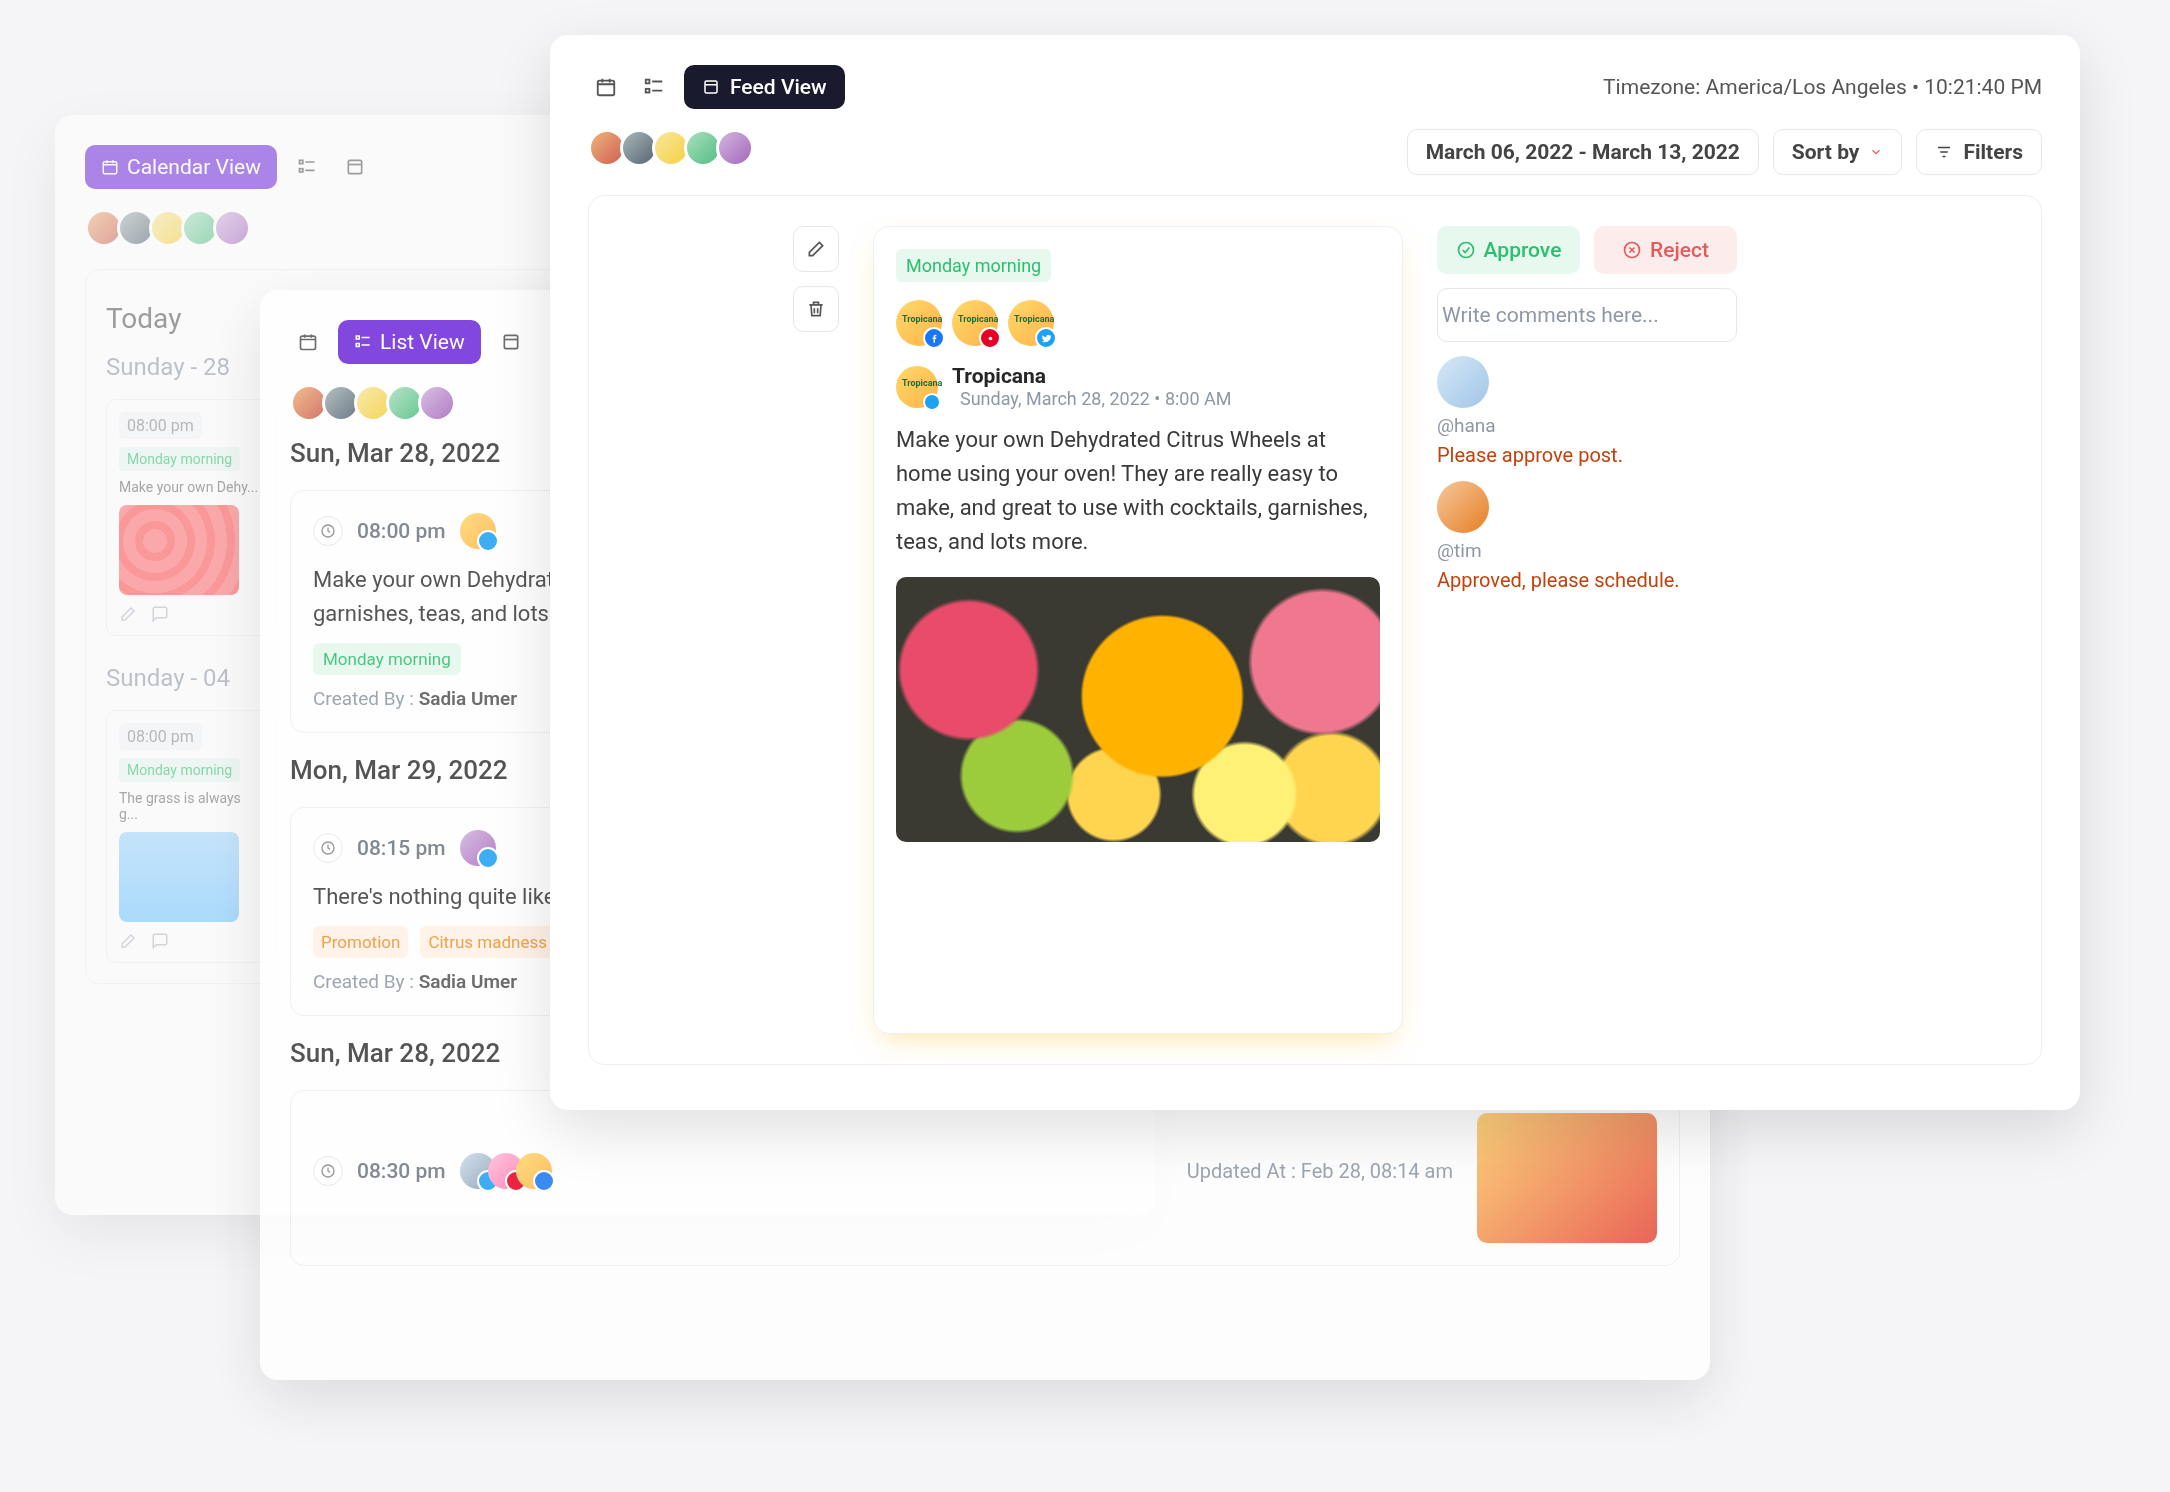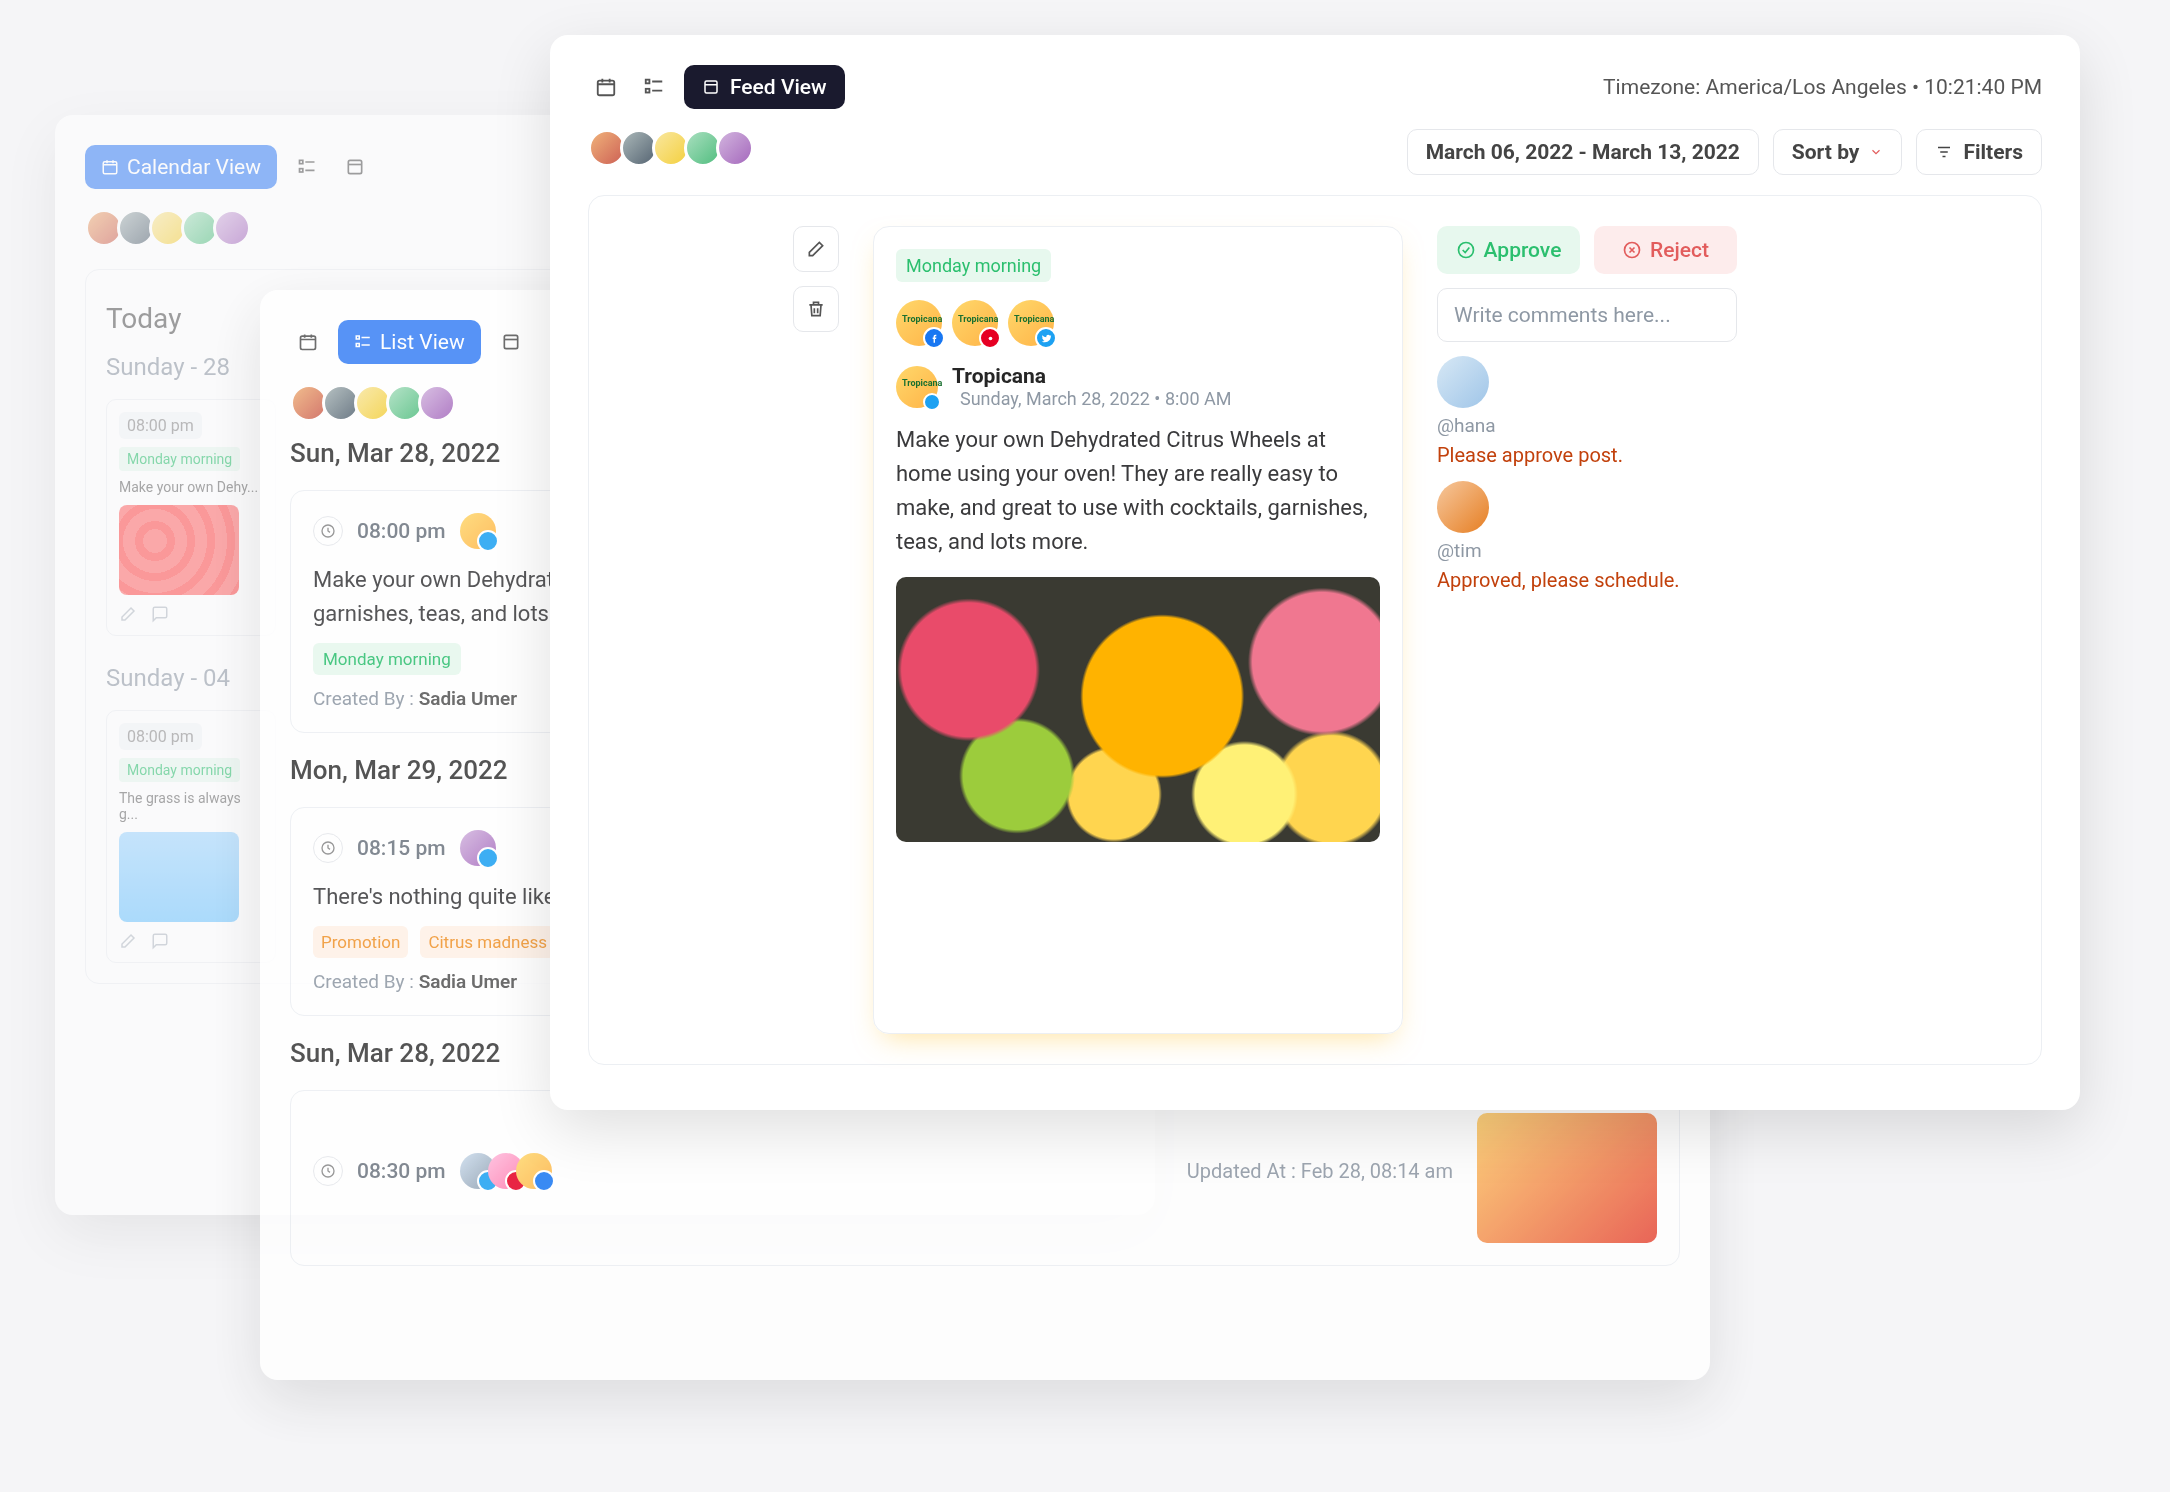--- a/index.html
+++ b/index.html
@@ -31,21 +31,21 @@
 .layer-front {
   left: 550px; top: 35px; width: 1530px; height: 1075px;
   padding: 30px 38px;
   opacity: 1;
 }
 
 .hdr { display: flex; align-items: center; justify-content: space-between; margin-bottom: 20px; }
 .hdr-left { display: flex; align-items: center; gap: 12px; }
 .icon-btn { width: 36px; height: 36px; display:flex; align-items:center; justify-content:center; border-radius: 8px; cursor: pointer; color:#555;}
 .view-pill { background:#1a1a2e; color:#fff; border-radius:10px; padding:10px 18px; display:flex; align-items:center; gap:10px; font-size:21px; font-weight:500;}
-.view-pill-gray { background:#3b82f6; color:#fff; border-radius:10px; padding:10px 16px; display:flex; align-items:center; gap:8px; font-size:21px;}
+.view-pill-gray { background:#6d28d9; color:#fff; border-radius:10px; padding:10px 16px; display:flex; align-items:center; gap:8px; font-size:21px;}
 .tz { color:#555; font-size:21px; }
 
 .avrow{display:flex; align-items:flex-start; justify-content:space-between; margin-bottom:20px;font-weight:bold;}
 .avatars { display:flex; }
 .av { width:38px; height:38px; border-radius:50%; border:3px solid #fff; margin-left:-6px; background:#cdd4db; display:flex; align-items:center; justify-content:center; font-size:14px;}
 .av:first-child{margin-left:0;}
 .av1{background:linear-gradient(135deg,#f0b27a,#cd6155);} 
 .av2{background:linear-gradient(135deg,#aab7b8,#566573);} 
 .av3{background:linear-gradient(135deg,#f9e79f,#f4d03f);} 
 .av4{background:linear-gradient(135deg,#a9dfbf,#52be80);} 
@@ -74,21 +74,21 @@
   radial-gradient(circle at 88% 32%, #f07790 0 15%, transparent 16%),
   radial-gradient(circle at 25% 75%, #9ccc3c 0 13%, transparent 14%),
   radial-gradient(circle at 45% 82%, #ffd54f 0 13%, transparent 14%),
   radial-gradient(circle at 72% 82%, #fff176 0 12%, transparent 13%),
   radial-gradient(circle at 90% 80%, #ffd54f 0 11%, transparent 12%),
   #3a3a32;}
 .col-right{flex:0 0 300px; display:flex; flex-direction:column; gap:14px;}
 .btn-row{display:flex; gap:14px;}
 .appr{flex:1; background:#e7f8ee; color:#2bbf6e; border-radius:10px; padding:12px; display:flex; align-items:center; justify-content:center; gap:8px; font-size:21px; font-weight:500;}
 .rej{flex:1; background:#fdecec; color:#e25c5c; border-radius:10px; padding:12px; display:flex; align-items:center; justify-content:center; gap:8px; font-size:21px; font-weight:500;}
-.cm-input{border:1px solid #e5e7eb; border-radius:10px; padding:14px 16px; color:#8e98a4; font-size:21px;}
+.cm-input{border:1px solid #e5e7eb; border-radius:10px; padding:14px 4px; color:#8e98a4; font-size:21px;}
 .cm{display:flex; flex-direction:column; gap:6px;}
 .cm-av{width:52px; height:52px; border-radius:50%; background:#dde3e9;}
 .cm1{background:linear-gradient(135deg,#d7e8f5,#9fc5e8);}
 .cm2{background:linear-gradient(135deg,#f6c89e,#e67e22);}
 .cm-h{font-size:19px; color:#8e98a4;}
 .cm-t{font-size:20px; color:#c2410c;}
 
 .sech{color:#8e98a4; font-size:24px; margin:12px 0 18px;}
 .sech-big{color:#383838; font-size:26px; font-weight:500; margin:16px 0 22px;}
 .mini-card{border:1px solid #eceff3; border-radius:14px; padding:22px; margin-bottom:22px;}

